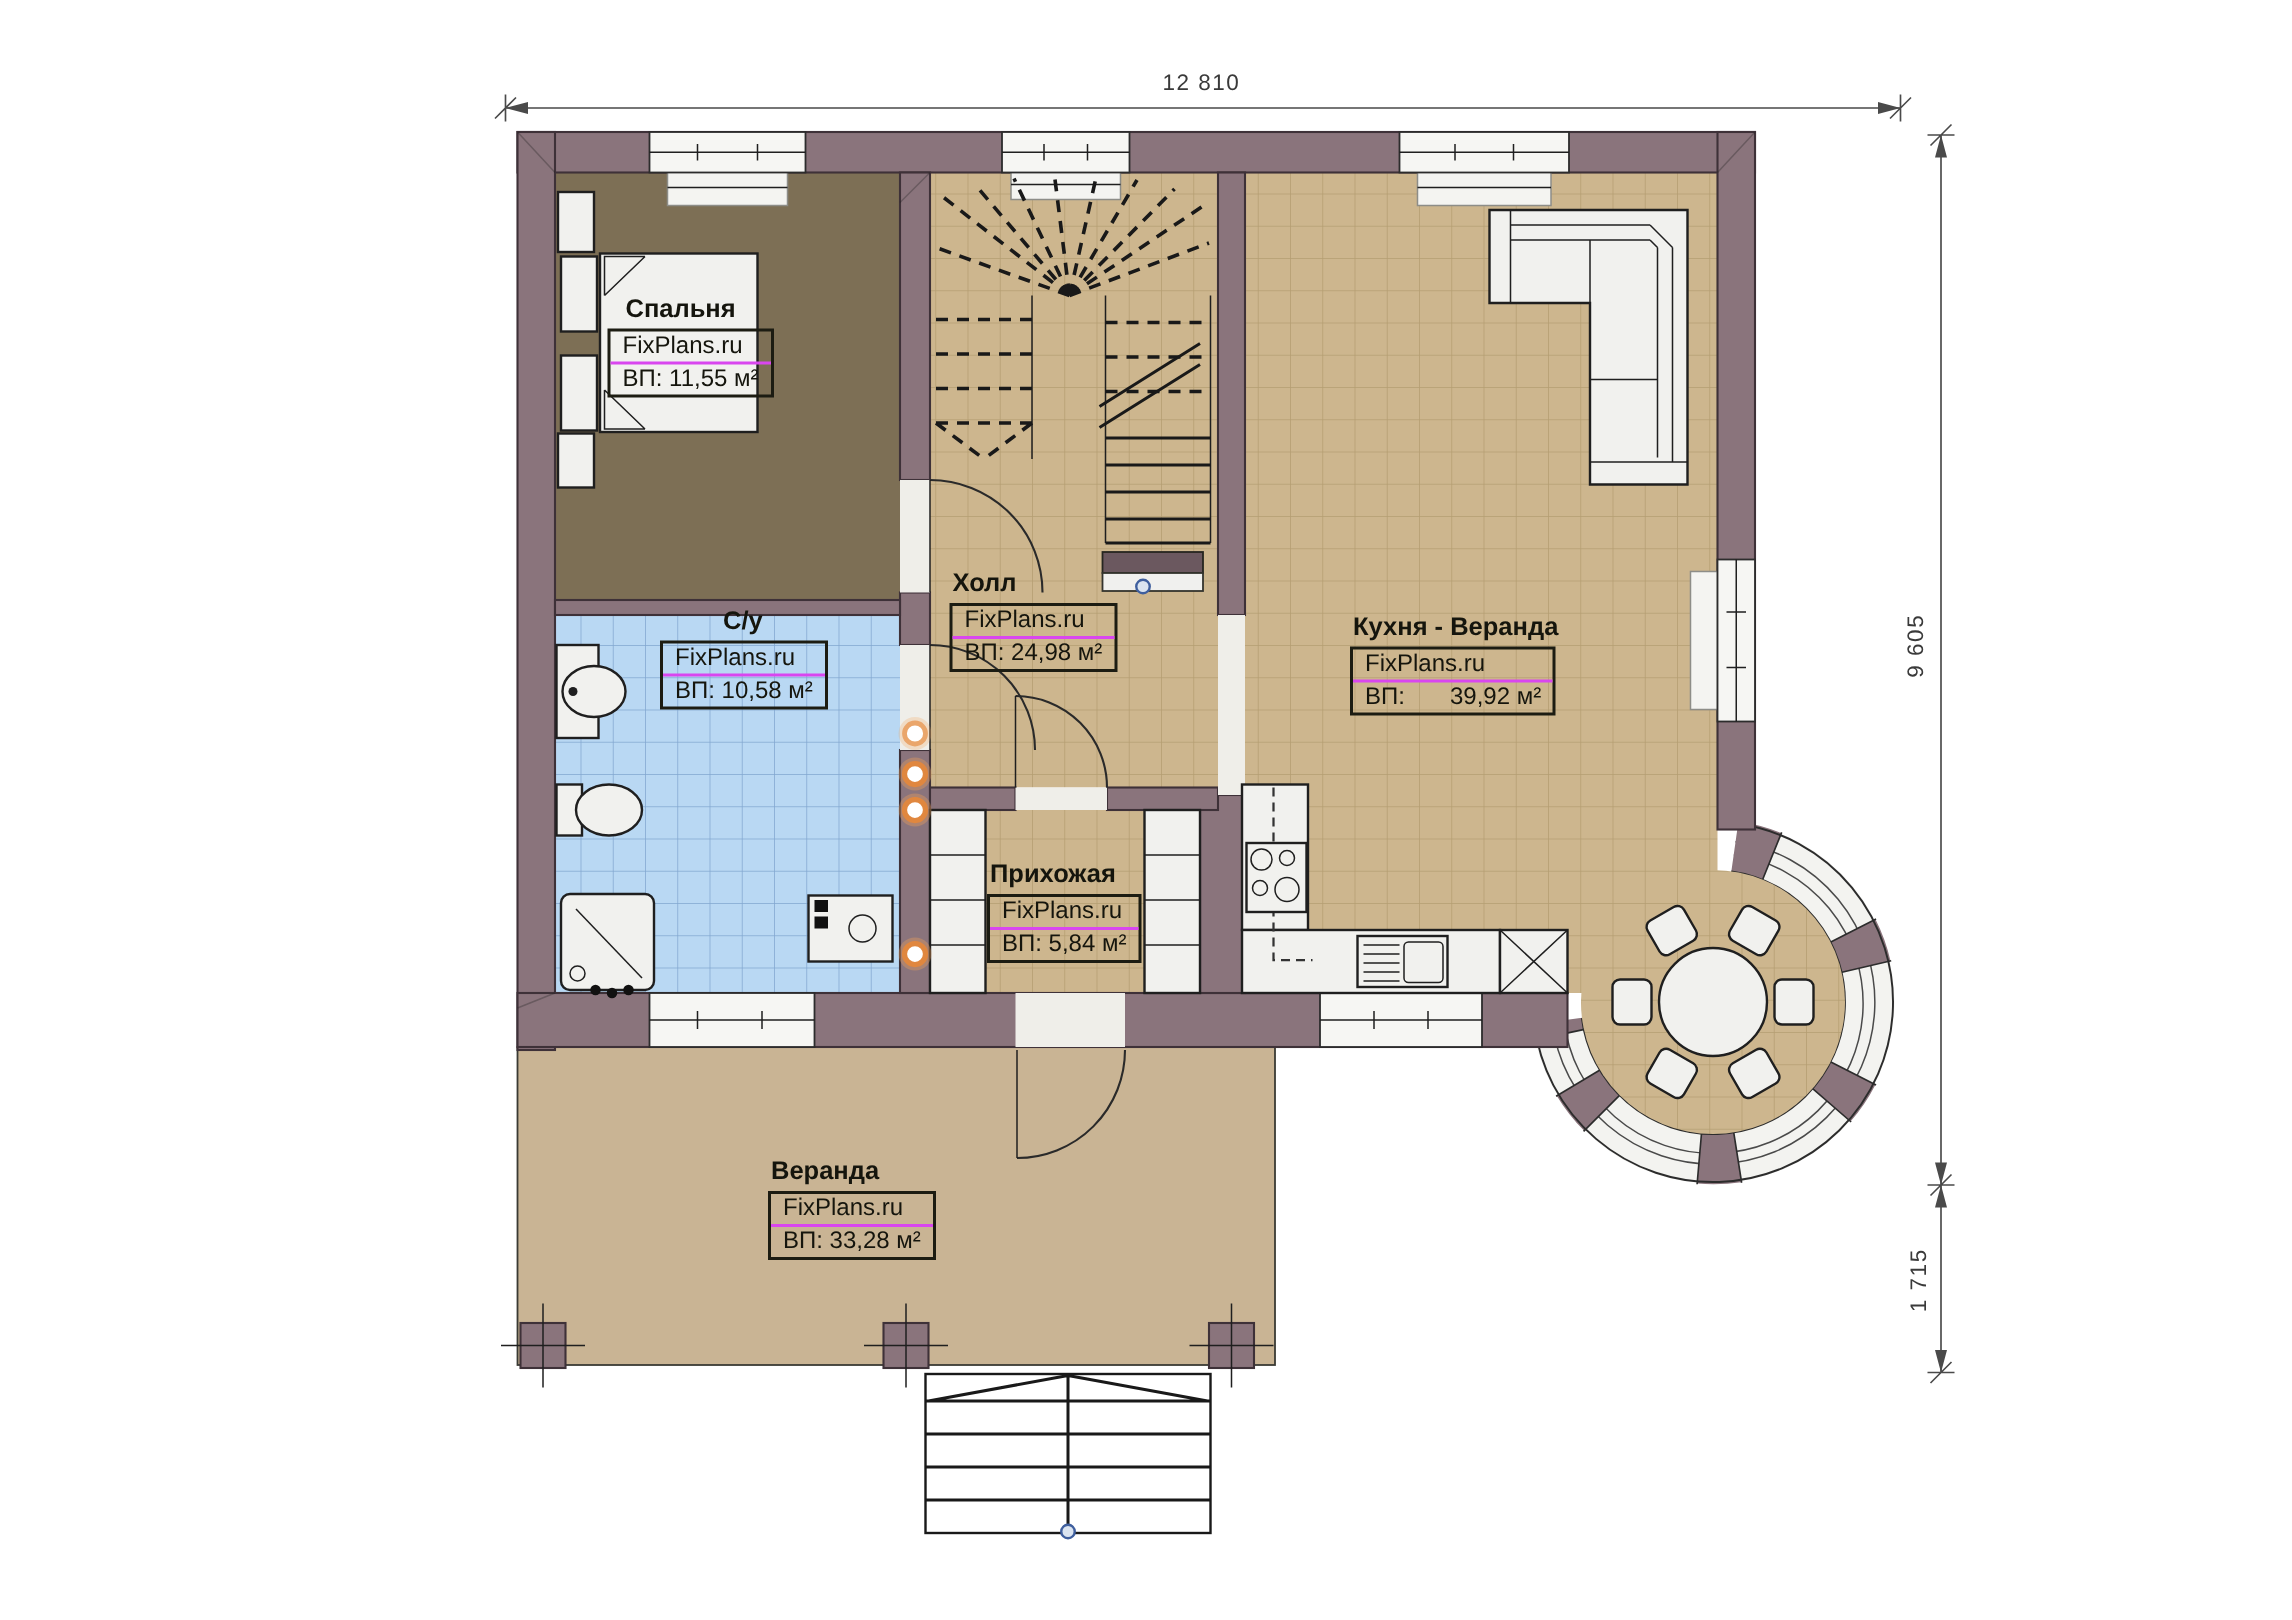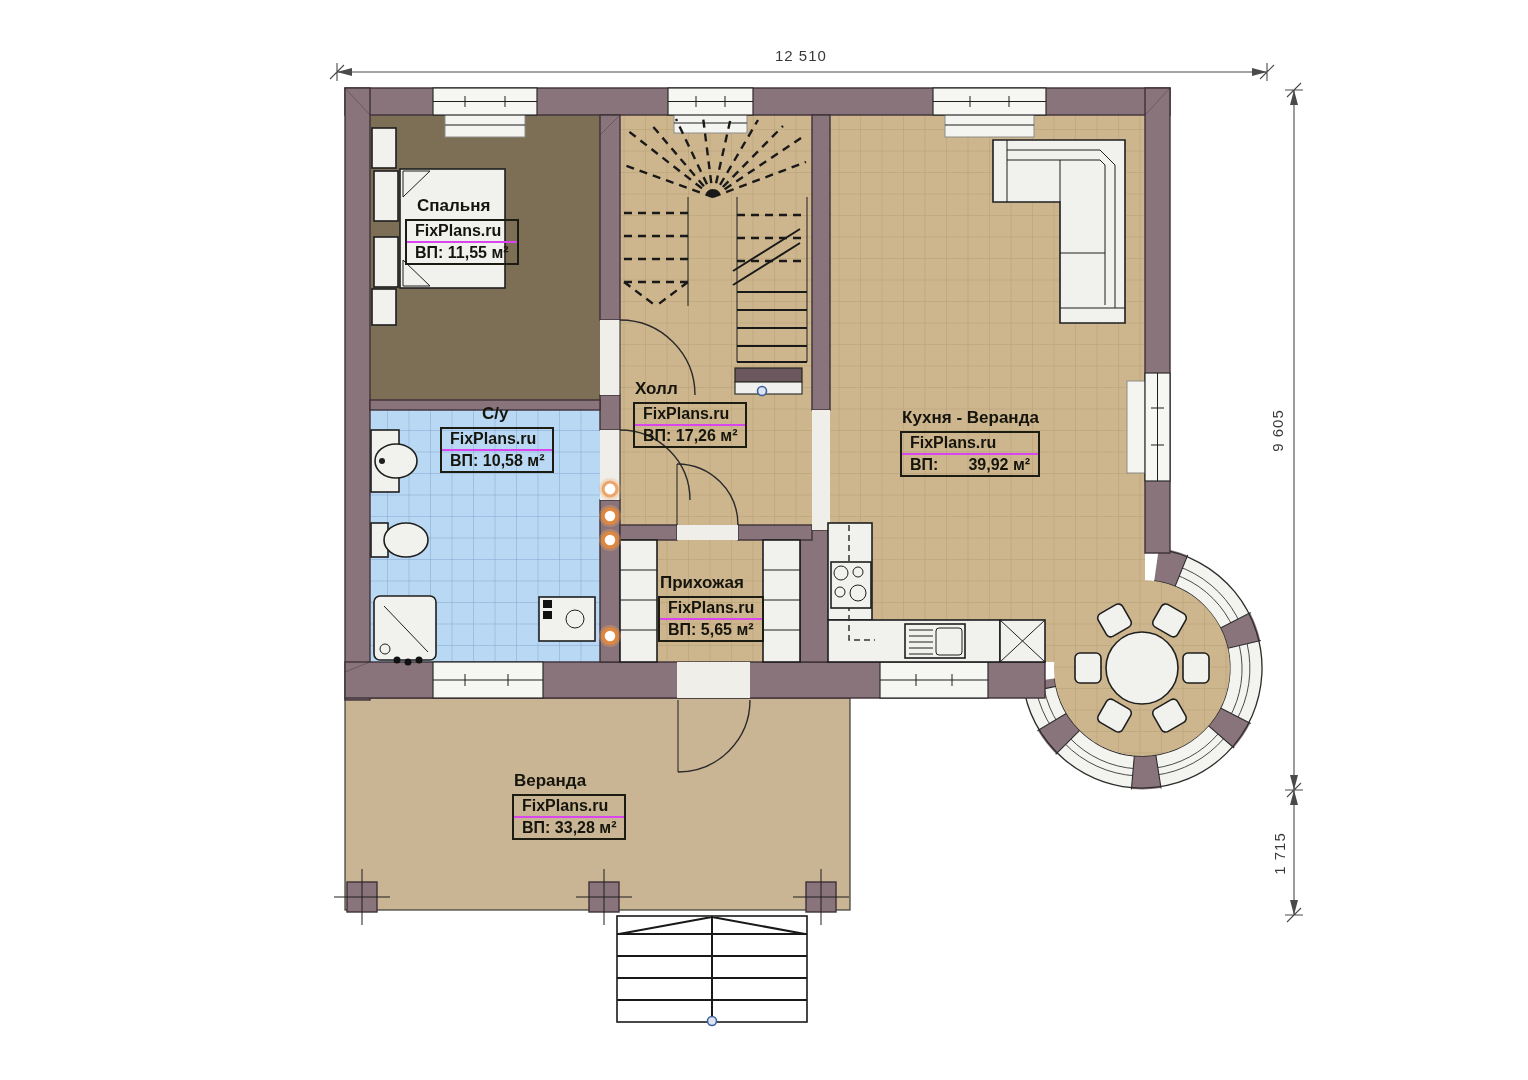--- a/index.html
+++ b/index.html
@@ -14,21 +14,21 @@
   .thin{stroke:#1f1f1f;stroke-width:1;fill:none;}
   .dash{stroke:#191919;stroke-width:2.4;fill:none;stroke-dasharray:8 6;}
   .cdash{stroke:#333;stroke-width:1.5;fill:none;stroke-dasharray:6 4;}
   .step{stroke:#191919;stroke-width:2;fill:none;}
   .arc{fill:none;stroke:#2a2a2a;stroke-width:1.4;}
   .dim{stroke:#4a4a4a;stroke-width:1.1;fill:none;}
   .dimfill{fill:#4a4a4a;stroke:none;}
   .room-label{position:absolute;z-index:5;}
   .room-title{font-weight:bold;font-size:17px;color:#15150d;margin:0 0 3px 2px;white-space:nowrap;}
   .room-box{display:inline-block;border:2px solid #1c1c12;background:transparent;}
-  .room-box .row{font-size:16px;color:#15150d;padding:1px 8px;white-space:nowrap;font-weight:bold;}
+  .room-box .row{font-size:16px;color:#15150d;padding:1px 8px;white-space:nowrap;}
   .room-box .row + .row{border-top:2px solid #d946ef;}
   .room-box .row.spread{display:flex;justify-content:space-between;gap:30px;align-items:flex-end;}
   .dim-label{position:absolute;z-index:5;font-size:15px;color:#3a3a3a;letter-spacing:1px;white-space:nowrap;}
   .dim-label.vert{transform:rotate(-90deg);transform-origin:center;}
 </style>
 </head>
 <body>
 
 <div id="stage">
 
@@ -307,37 +307,37 @@
   <div class="room-box">
     <div class="row">FixPlans.ru</div>
     <div class="row">ВП: 11,55 м²</div>
   </div>
 </div>
 
 <div class="room-label" style="left:633px;top:379px">
   <div class="room-title">Холл</div>
   <div class="room-box">
     <div class="row">FixPlans.ru</div>
-    <div class="row">ВП: 17,26 м²</div>
+    <div class="row">ВП: 24,98 м²</div>
   </div>
 </div>
 
 <div class="room-label" style="left:440px;top:404px">
   <div class="room-title" style="margin-left:42px">С/у</div>
   <div class="room-box">
     <div class="row">FixPlans.ru</div>
     <div class="row">ВП: 10,58 м²</div>
   </div>
 </div>
 
 <div class="room-label" style="left:658px;top:573px">
   <div class="room-title">Прихожая</div>
   <div class="room-box">
     <div class="row">FixPlans.ru</div>
-    <div class="row">ВП: 5,65 м²</div>
+    <div class="row">ВП: 5,84 м²</div>
   </div>
 </div>
 
 <div class="room-label" style="left:900px;top:408px">
   <div class="room-title">Кухня - Веранда</div>
   <div class="room-box">
     <div class="row">FixPlans.ru</div>
     <div class="row spread">
       <span>ВП:</span>
       <span>39,92 м²</span>
@@ -346,17 +346,17 @@
 </div>
 
 <div class="room-label" style="left:512px;top:771px">
   <div class="room-title">Веранда</div>
   <div class="room-box">
     <div class="row">FixPlans.ru</div>
     <div class="row">ВП: 33,28 м²</div>
   </div>
 </div>
 
-<div class="dim-label" style="left:775px;top:47px">12 510</div>
+<div class="dim-label" style="left:775px;top:47px">12 810</div>
 <div class="dim-label vert" style="left:1256px;top:422px">9 605</div>
 <div class="dim-label vert" style="left:1258px;top:845px">1 715</div>
 
 </div>
 
 </body></html>

